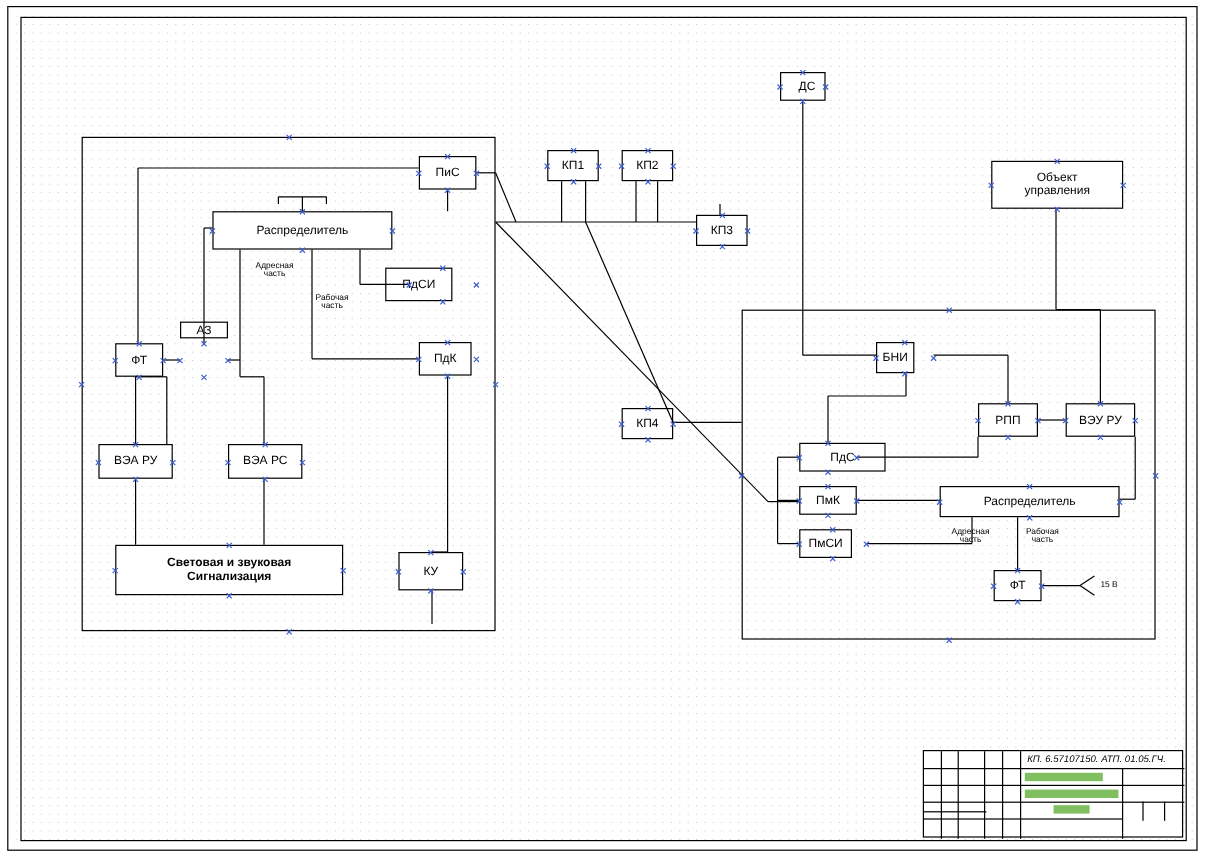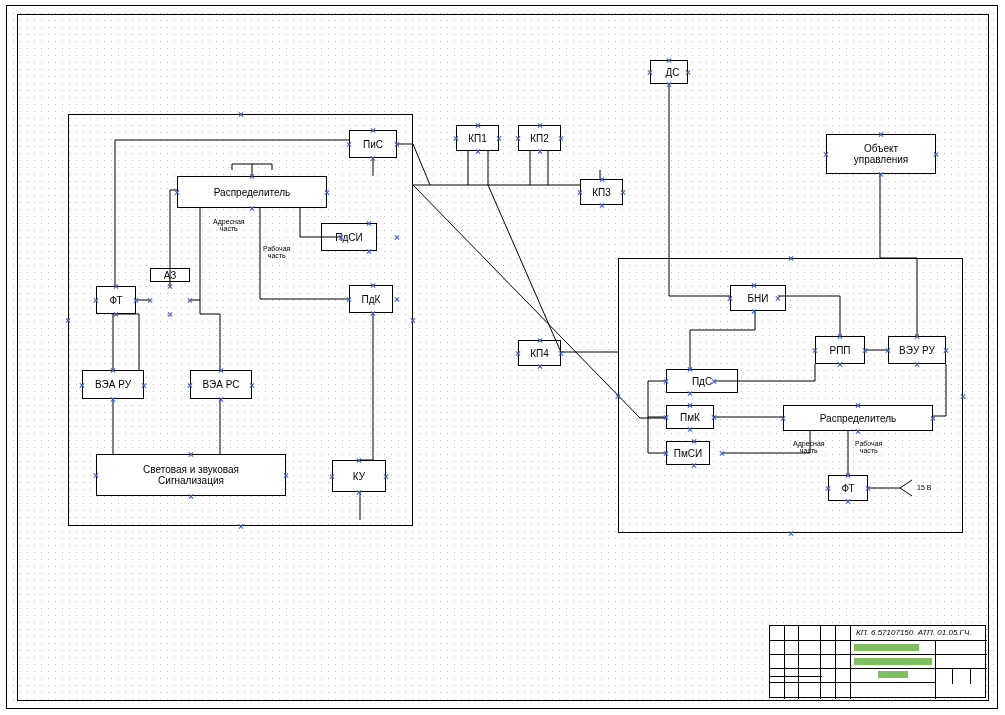--- a/index.html
+++ b/index.html
@@ -98,39 +98,39 @@
 <div class="big-region" style="left:618px; top:258px; width:345px; height:275px;"></div>
 
 <div class="box" style="left:349px; top:130px; width:48px; height:28px;">ПиС</div>
 <div class="box" style="left:177px; top:176px; width:150px; height:32px;">Распределитель</div>
 <div class="box" style="left:321px; top:223px; width:56px; height:28px;">ПдСИ</div>
 <div class="box" style="left:349px; top:285px; width:44px; height:28px;">ПдК</div>
 <div class="box" style="left:96px; top:286px; width:40px; height:28px;">ФТ</div>
 <div class="box" style="left:150px; top:268px; width:40px; height:14px;">АЗ</div>
 <div class="box" style="left:82px; top:370px; width:62px; height:29px;">ВЭА РУ</div>
 <div class="box" style="left:190px; top:370px; width:62px; height:29px;">ВЭА РС</div>
-<div class="box" style="left:96px; top:454px; width:190px; height:42px; white-space: pre-line;">Световая и звуковая
+<div class="box" style="left:96px; top:454px; width:190px; height:42px; white-space: pre-line; font-weight: bold;">Световая и звуковая
 Сигнализация</div>
 <div class="box" style="left:332px; top:460px; width:54px; height:32px;">КУ</div>
 
 <div class="lbl" style="left:213px; top:218px; white-space: pre-line; text-align:center;">Адресная
 часть</div>
 <div class="lbl" style="left:263px; top:245px; white-space: pre-line; text-align:center;">Рабочая
 часть</div>
 
 <div class="box" style="left:456px; top:125px; width:43px; height:26px;">КП1</div>
 <div class="box" style="left:518px; top:125px; width:43px; height:26px;">КП2</div>
 <div class="box" style="left:580px; top:179px; width:43px; height:26px;">КП3</div>
 <div class="box" style="left:518px; top:340px; width:43px; height:26px;">КП4</div>
 <div class="box" style="left:650px; top:60px; width:38px; height:24px;padding-left:10px;">ДС</div>
 
 <div class="box" style="left:826px; top:134px; width:110px; height:40px; white-space: pre-line;">Объект
 управления</div>
 
-<div class="box" style="left:730px; top:285px; width:56px; height:26px;">БНИ</div>
+<div class="box" style="left:730px; top:285px; width:32px; height:26px;">БНИ</div>
 <div class="box" style="left:815px; top:336px; width:50px; height:28px;">РПП</div>
 <div class="box" style="left:888px; top:336px; width:58px; height:28px;">ВЭУ РУ</div>
 <div class="box" style="left:666px; top:369px; width:72px; height:24px;">ПдС</div>
 <div class="box" style="left:666px; top:405px; width:48px; height:24px;">ПмК</div>
 <div class="box" style="left:666px; top:441px; width:44px; height:24px;">ПмСИ</div>
 <div class="box" style="left:783px; top:405px; width:150px; height:26px;">Распределитель</div>
 <div class="box" style="left:828px; top:475px; width:40px; height:26px;">ФТ</div>
 
 <div class="lbl" style="left:793px; top:440px; white-space: pre-line; text-align:center;">Адресная
 часть</div>

